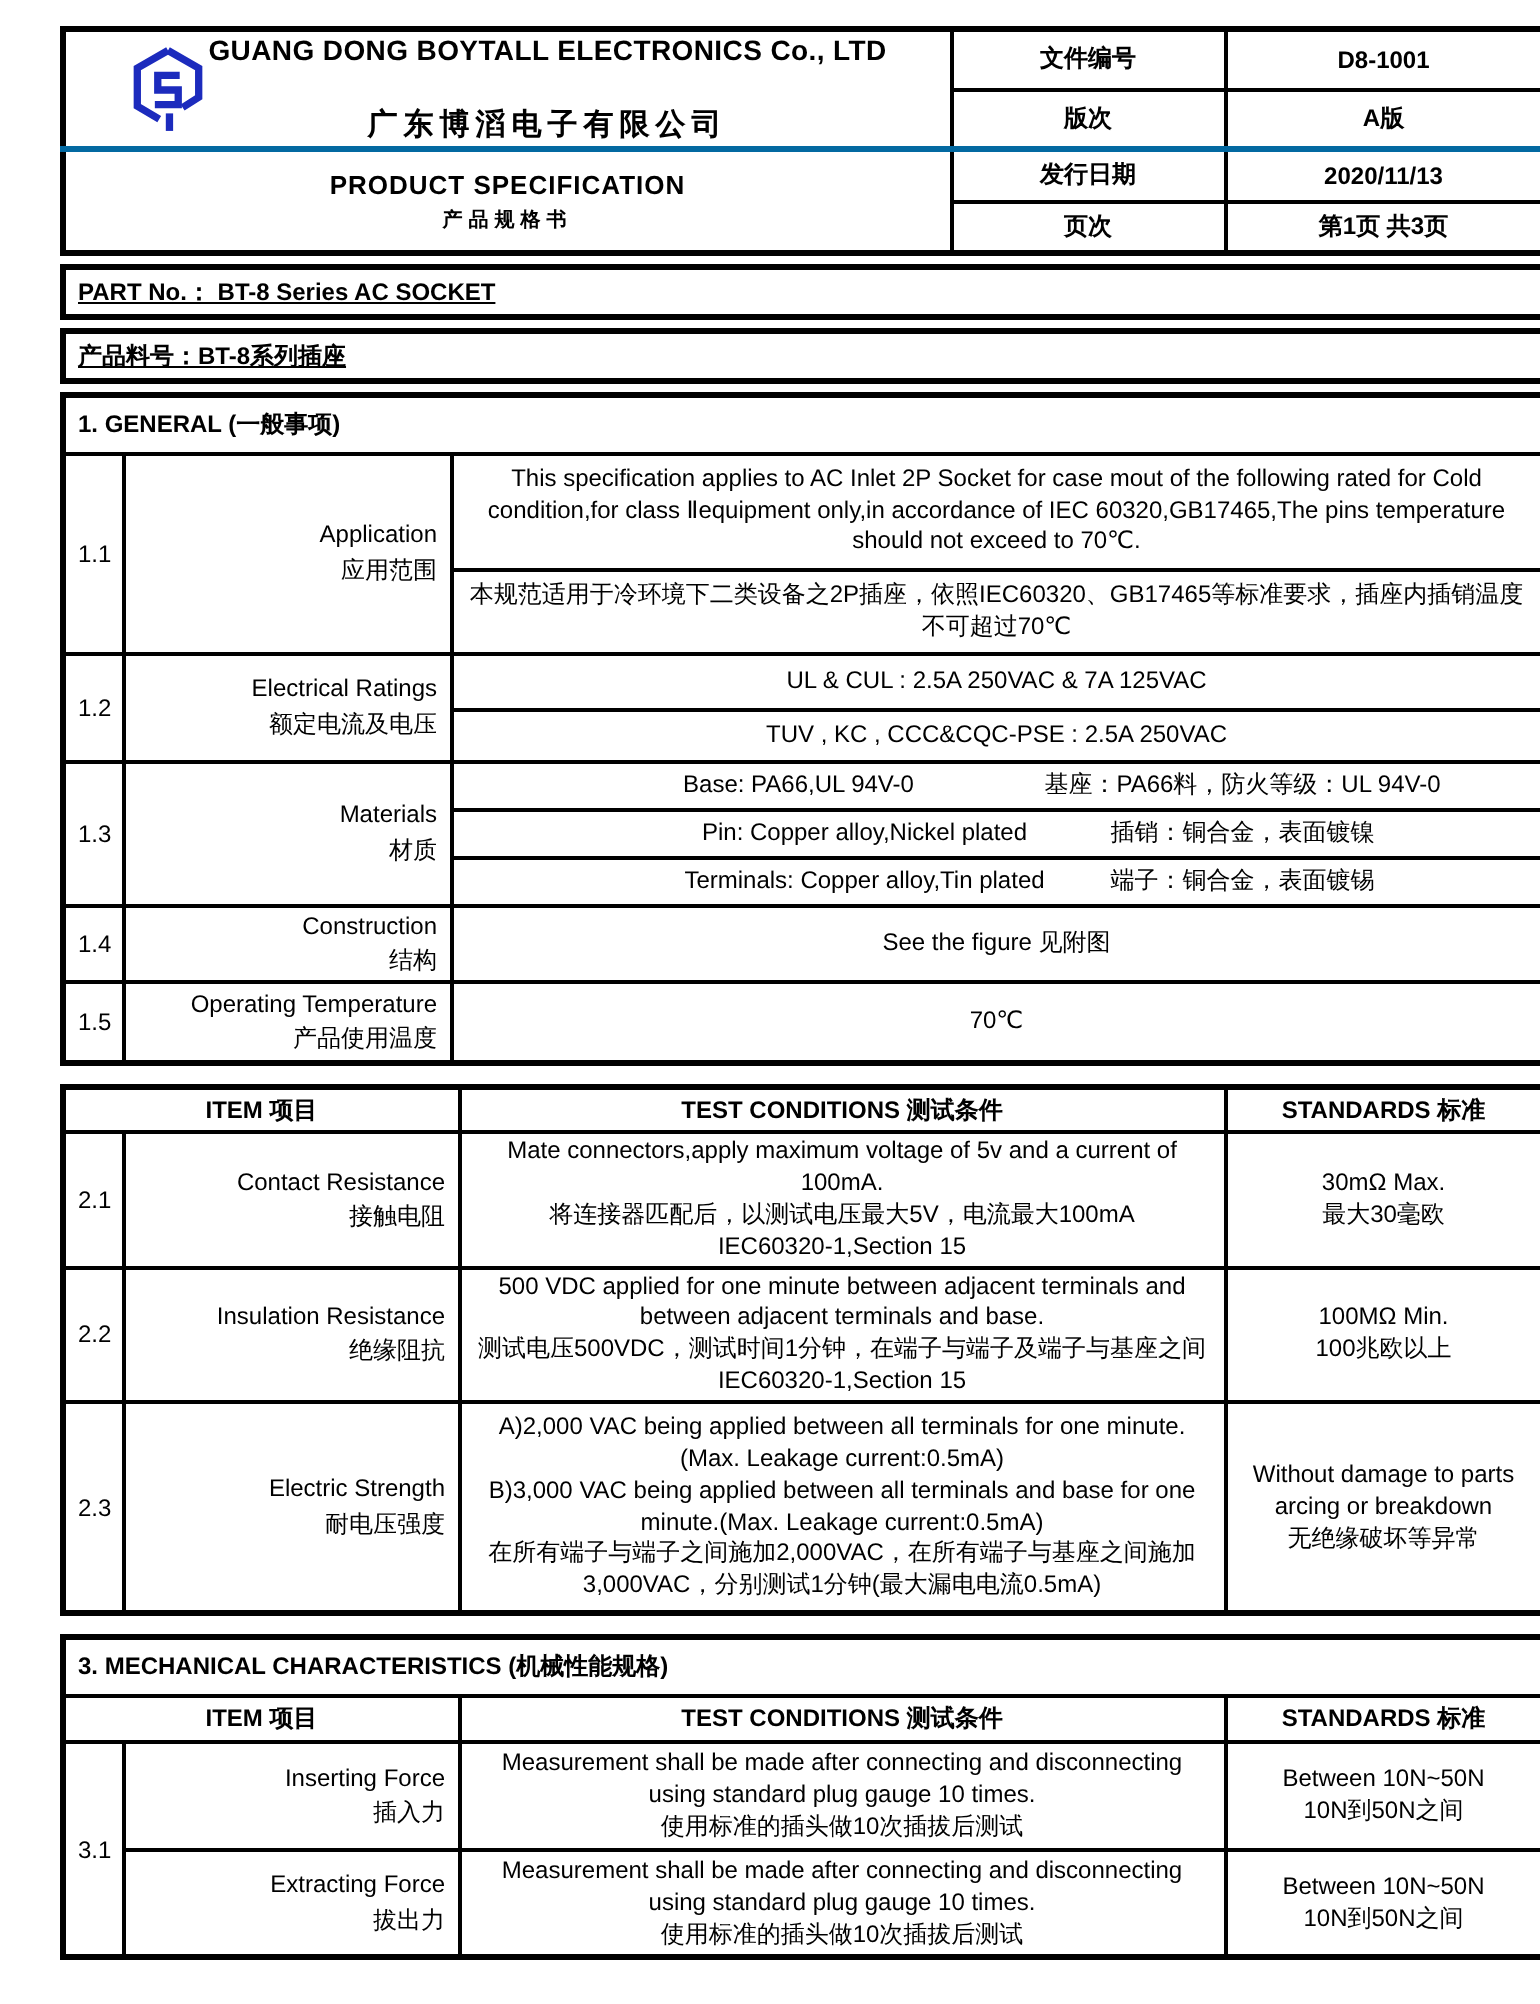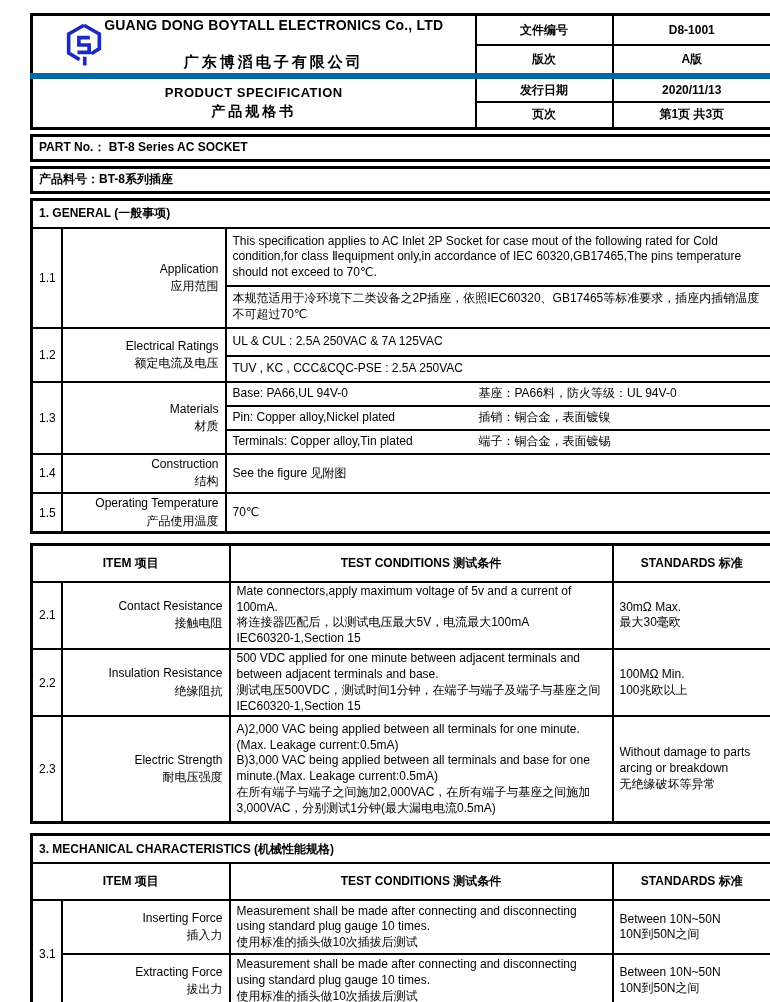--- a/index.html
+++ b/index.html
@@ -29,41 +29,41 @@
   
   .header-tbl tr { height: 26px; }
   .company-cell { padding: 2px 4px; }
   .company-flex { display: flex; align-items: center; }
   .logo { flex: 0 0 auto; margin-left: 26px; line-height: 0; }
   .company-names { flex: 1 1 auto; text-align: center; padding-right: 24px; }
   .co-en { font-weight: bold; font-size: 14px; letter-spacing: 0.2px; }
   .co-cn { font-weight: bold; font-size: 15px; letter-spacing: 3px; margin-top: 20px; }
   .spec-cell { text-align: center; }
   .spec-en { font-weight: bold; font-size: 13px; letter-spacing: 0.5px; }
-  .spec-cn { font-weight: bold; font-size: 14px; letter-spacing: 3px; margin-top: 3px; }
+  .spec-cn { font-weight: bold; font-size: 10px; letter-spacing: 3px; margin-top: 3px; }
   .m-label, .m-value { text-align: center; font-weight: bold; font-size: 13px; }
-  tr.h-r3 td { border-top: 6px solid #0369a1; }
+  tr.h-r3 td { border-top: 3px solid #0369a1; }
 
   
   .bar { margin-top: 4px; }
   .bar tr { height: 25px; }
-  .bar td { font-weight: bold; font-size: 13px; padding-left: 5px; }
+  .bar td { font-weight: bold; font-size: 13px; padding-left: 5px; text-decoration: underline; }
 
   
   .sec { margin-top: 4px; border-radius: 16px; }
   .sec2gap { margin-top: 9px; }
   .sec-title { font-weight: bold; font-size: 12.5px; padding-left: 4px; }
   tr.title-r { height: 29px; }
   .no { text-align: center; }
   .item { text-align: right; }
   .it-en, .it-cn { display: block; line-height: 1.45; }
-  .body { text-align: left; line-height: 1.3; }
+  .body { text-align: center; line-height: 1.3; }
   .pre { white-space: pre-line; line-height: 1.32; }
   .th { font-weight: bold; text-align: center; font-size: 12.5px; }
-  tr.hdr-r { height: 37px; }
+  tr.hdr-r { height: 23px; }
   .p-en { display: inline-block; width: 246px; vertical-align: top; }
 
   
   tr.r11a { height: 58px; } tr.r11b { height: 42px; }
   tr.r12a { height: 28px; } tr.r12b { height: 26px; }
   tr.r13  { height: 24px; }
   tr.r14  { height: 36px; }
   tr.r15  { height: 40px; }
   
   tr.r21 { height: 62px; } tr.r22 { height: 66px; } tr.r23 { height: 106px; }

